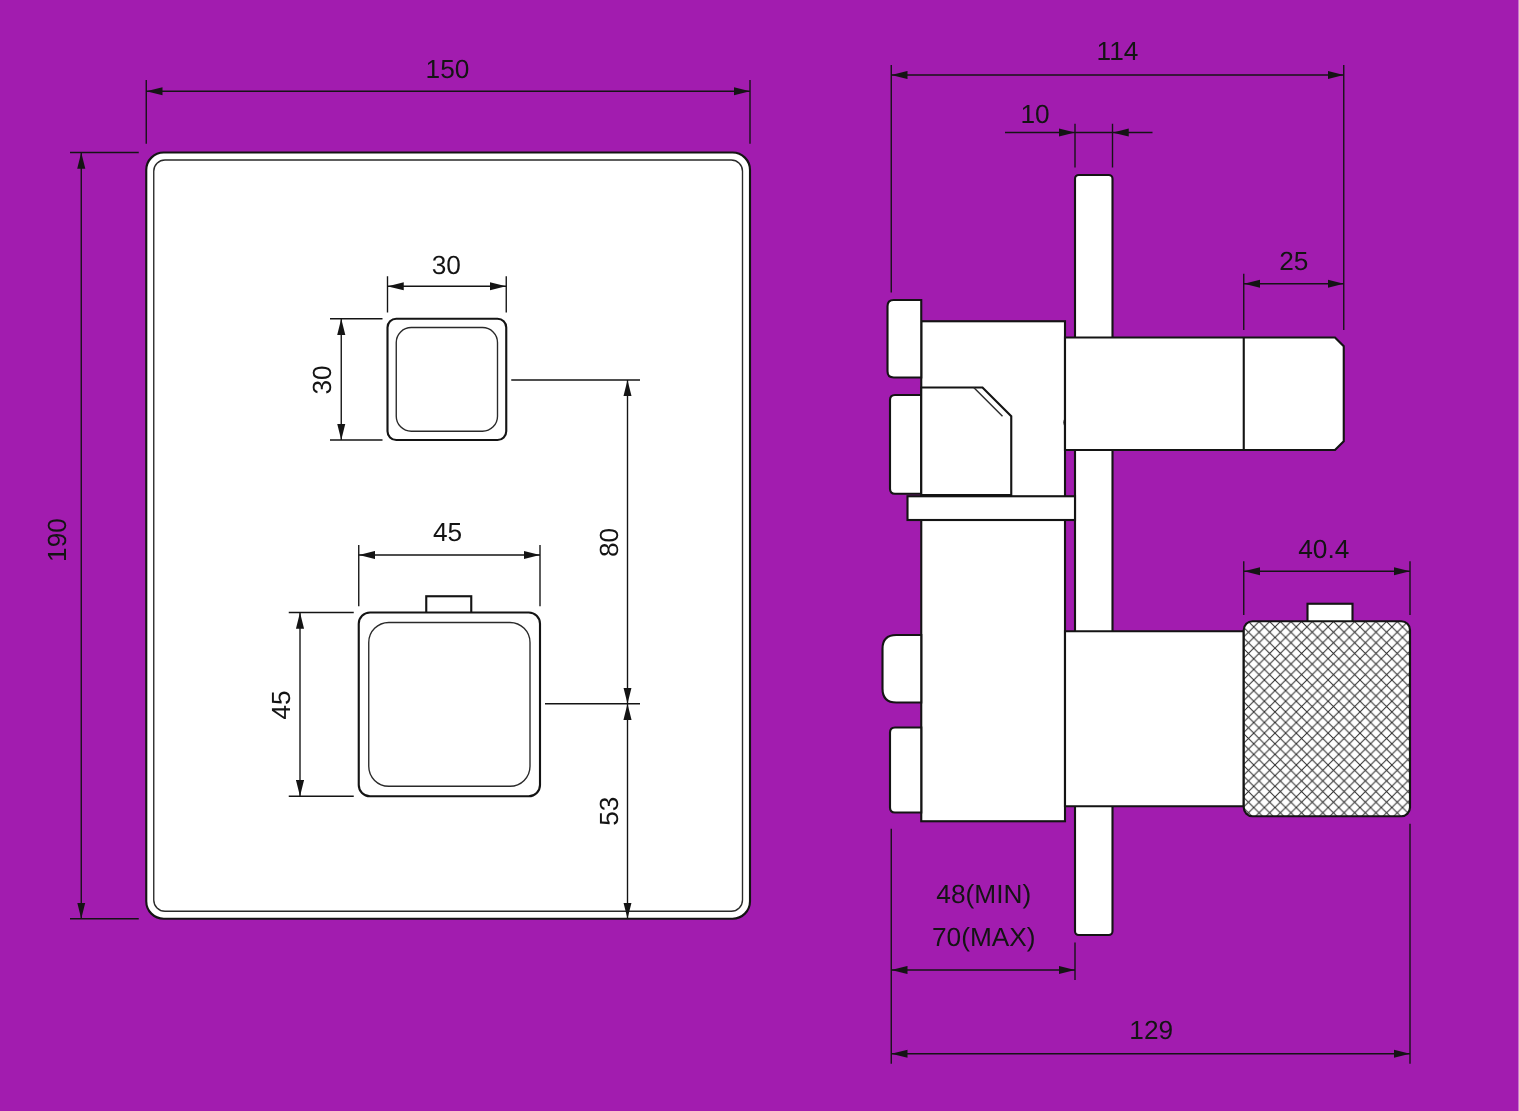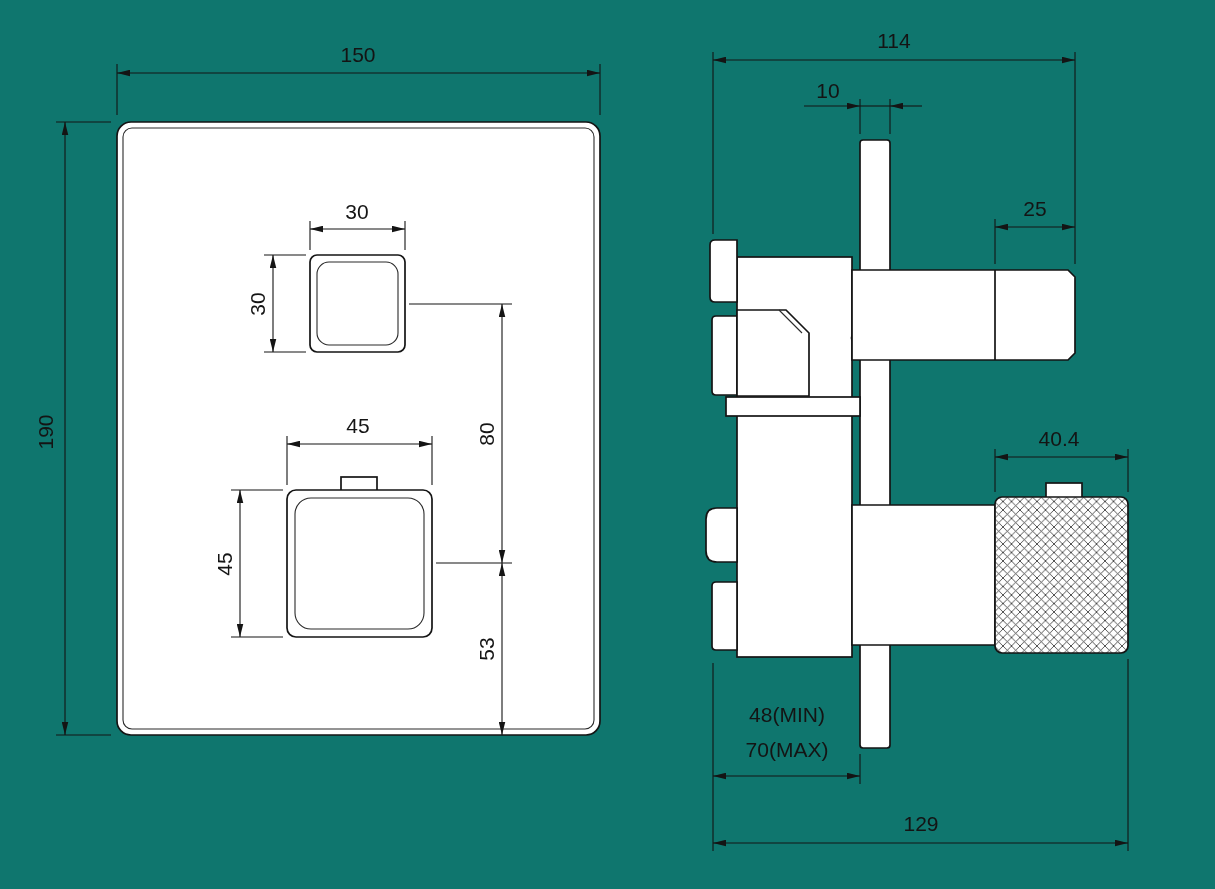--- a/index.html
+++ b/index.html
@@ -1,16 +1,16 @@
 <!DOCTYPE html>
 <html><head>
 <meta charset="utf-8">
 <style>
   html,body{margin:0;padding:0;background:#fff;}
-  .stage{width:1215px;height:889px;background:#0f766e;overflow:hidden;}
+  .stage{width:1215px;height:889px;background:#a21caf;overflow:hidden;}
   svg{display:block;}
   .obj{fill:#ffffff;stroke:#141414;stroke-width:1.7;stroke-linejoin:miter;}
   .inner{fill:none;stroke:#2a2a2a;stroke-width:1.1;}
   .dim{stroke:#141414;stroke-width:1.1;fill:none;}
   .ext{stroke:#141414;stroke-width:1.1;fill:none;}
   .dimtxt{font-family:"Liberation Sans","DejaVu Sans",sans-serif;font-size:21px;fill:#141414;}
 </style>
 </head>
 <body>
 

